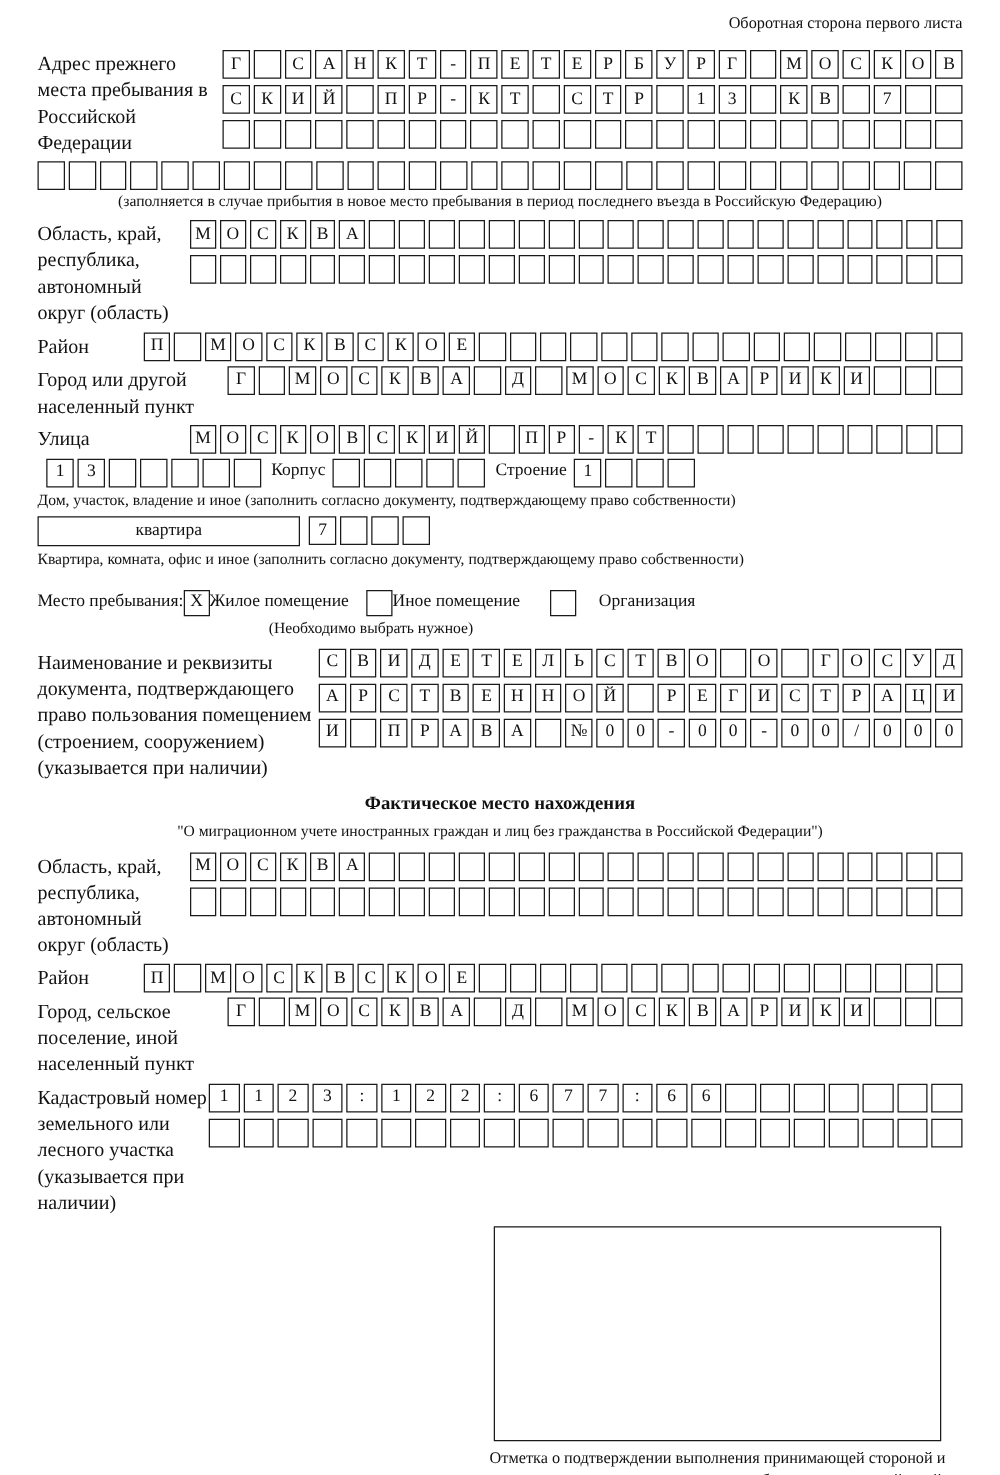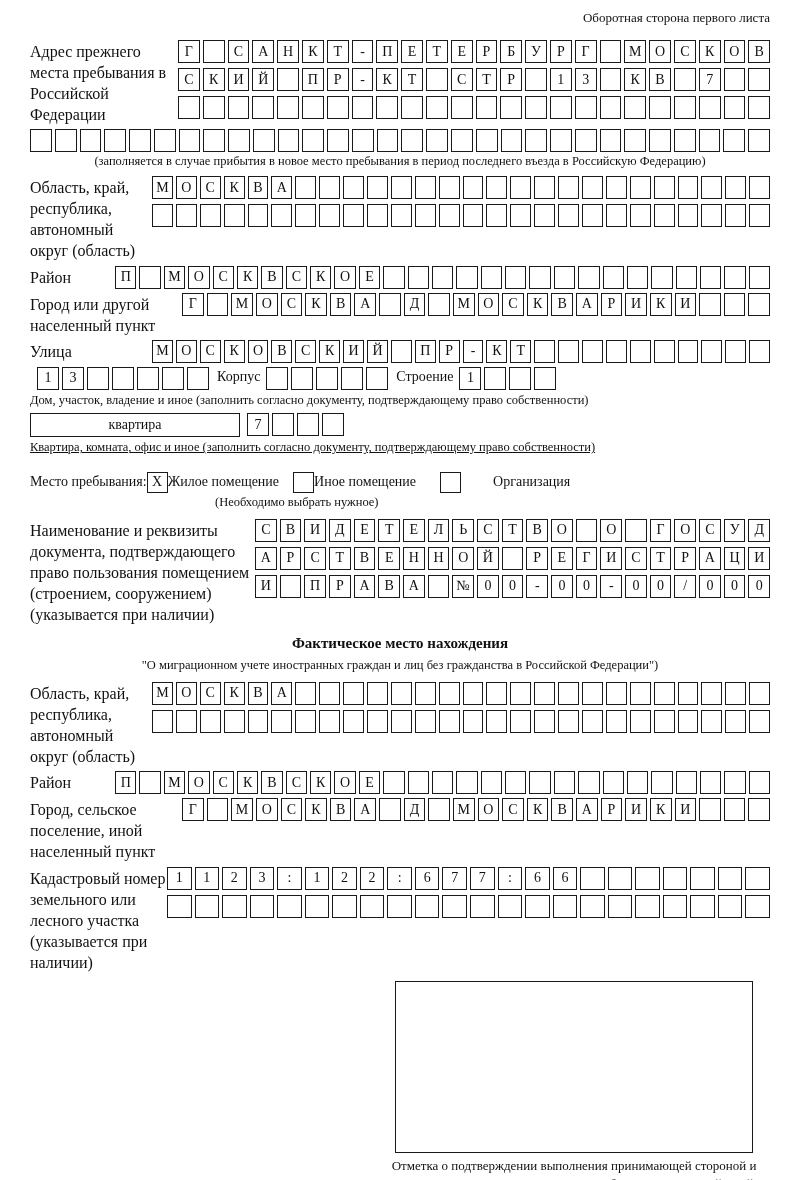--- a/index.html
+++ b/index.html
@@ -376,30 +376,30 @@
 
   <div class="house-row">
     <div class="widebox" style="width:210px;font-family:Liberation Serif, serif;">квартира</div>
     <div class="cellsF" style="margin-left:7px;">
         <span class="cell">7</span>
         <span class="cell"></span>
         <span class="cell"></span>
         <span class="cell"></span>
       </div>
   </div>
-  <div class="caption" style="margin-bottom:16px;text-decoration:underline;">Квартира, комната, офис и иное (заполнить согласно документу, подтверждающему право собственности)</div>
+  <div class="caption" style="margin-bottom:16px;">Квартира, комната, офис и иное (заполнить согласно документу, подтверждающему право собственности)</div>
 
   <div class="stay-row">
     <span>Место пребывания:</span>
     <span class="checkbox">X</span>
     <span>Жилое помещение</span>
     <span class="checkbox" style="margin-left:14px;"></span>
     <span>Иное помещение</span>
     <span class="checkbox" style="margin-left:24px;"></span>
-    <span style="margin-left:32px;">Организация</span>
+    <span style="margin-left:18px;">Организация</span>
   </div>
   <div class="caption choose-cap">(Необходимо выбрать нужное)</div>
 
   <div class="frow">
     <div class="flabel lw225">Наименование и реквизиты документа, подтверждающего право пользования помещением (строением, сооружением) (указывается при наличии)</div>
     <div class="rows">
       <div class="cells">
           <span class="cell">С</span>
           <span class="cell">В</span>
           <span class="cell">И</span>

